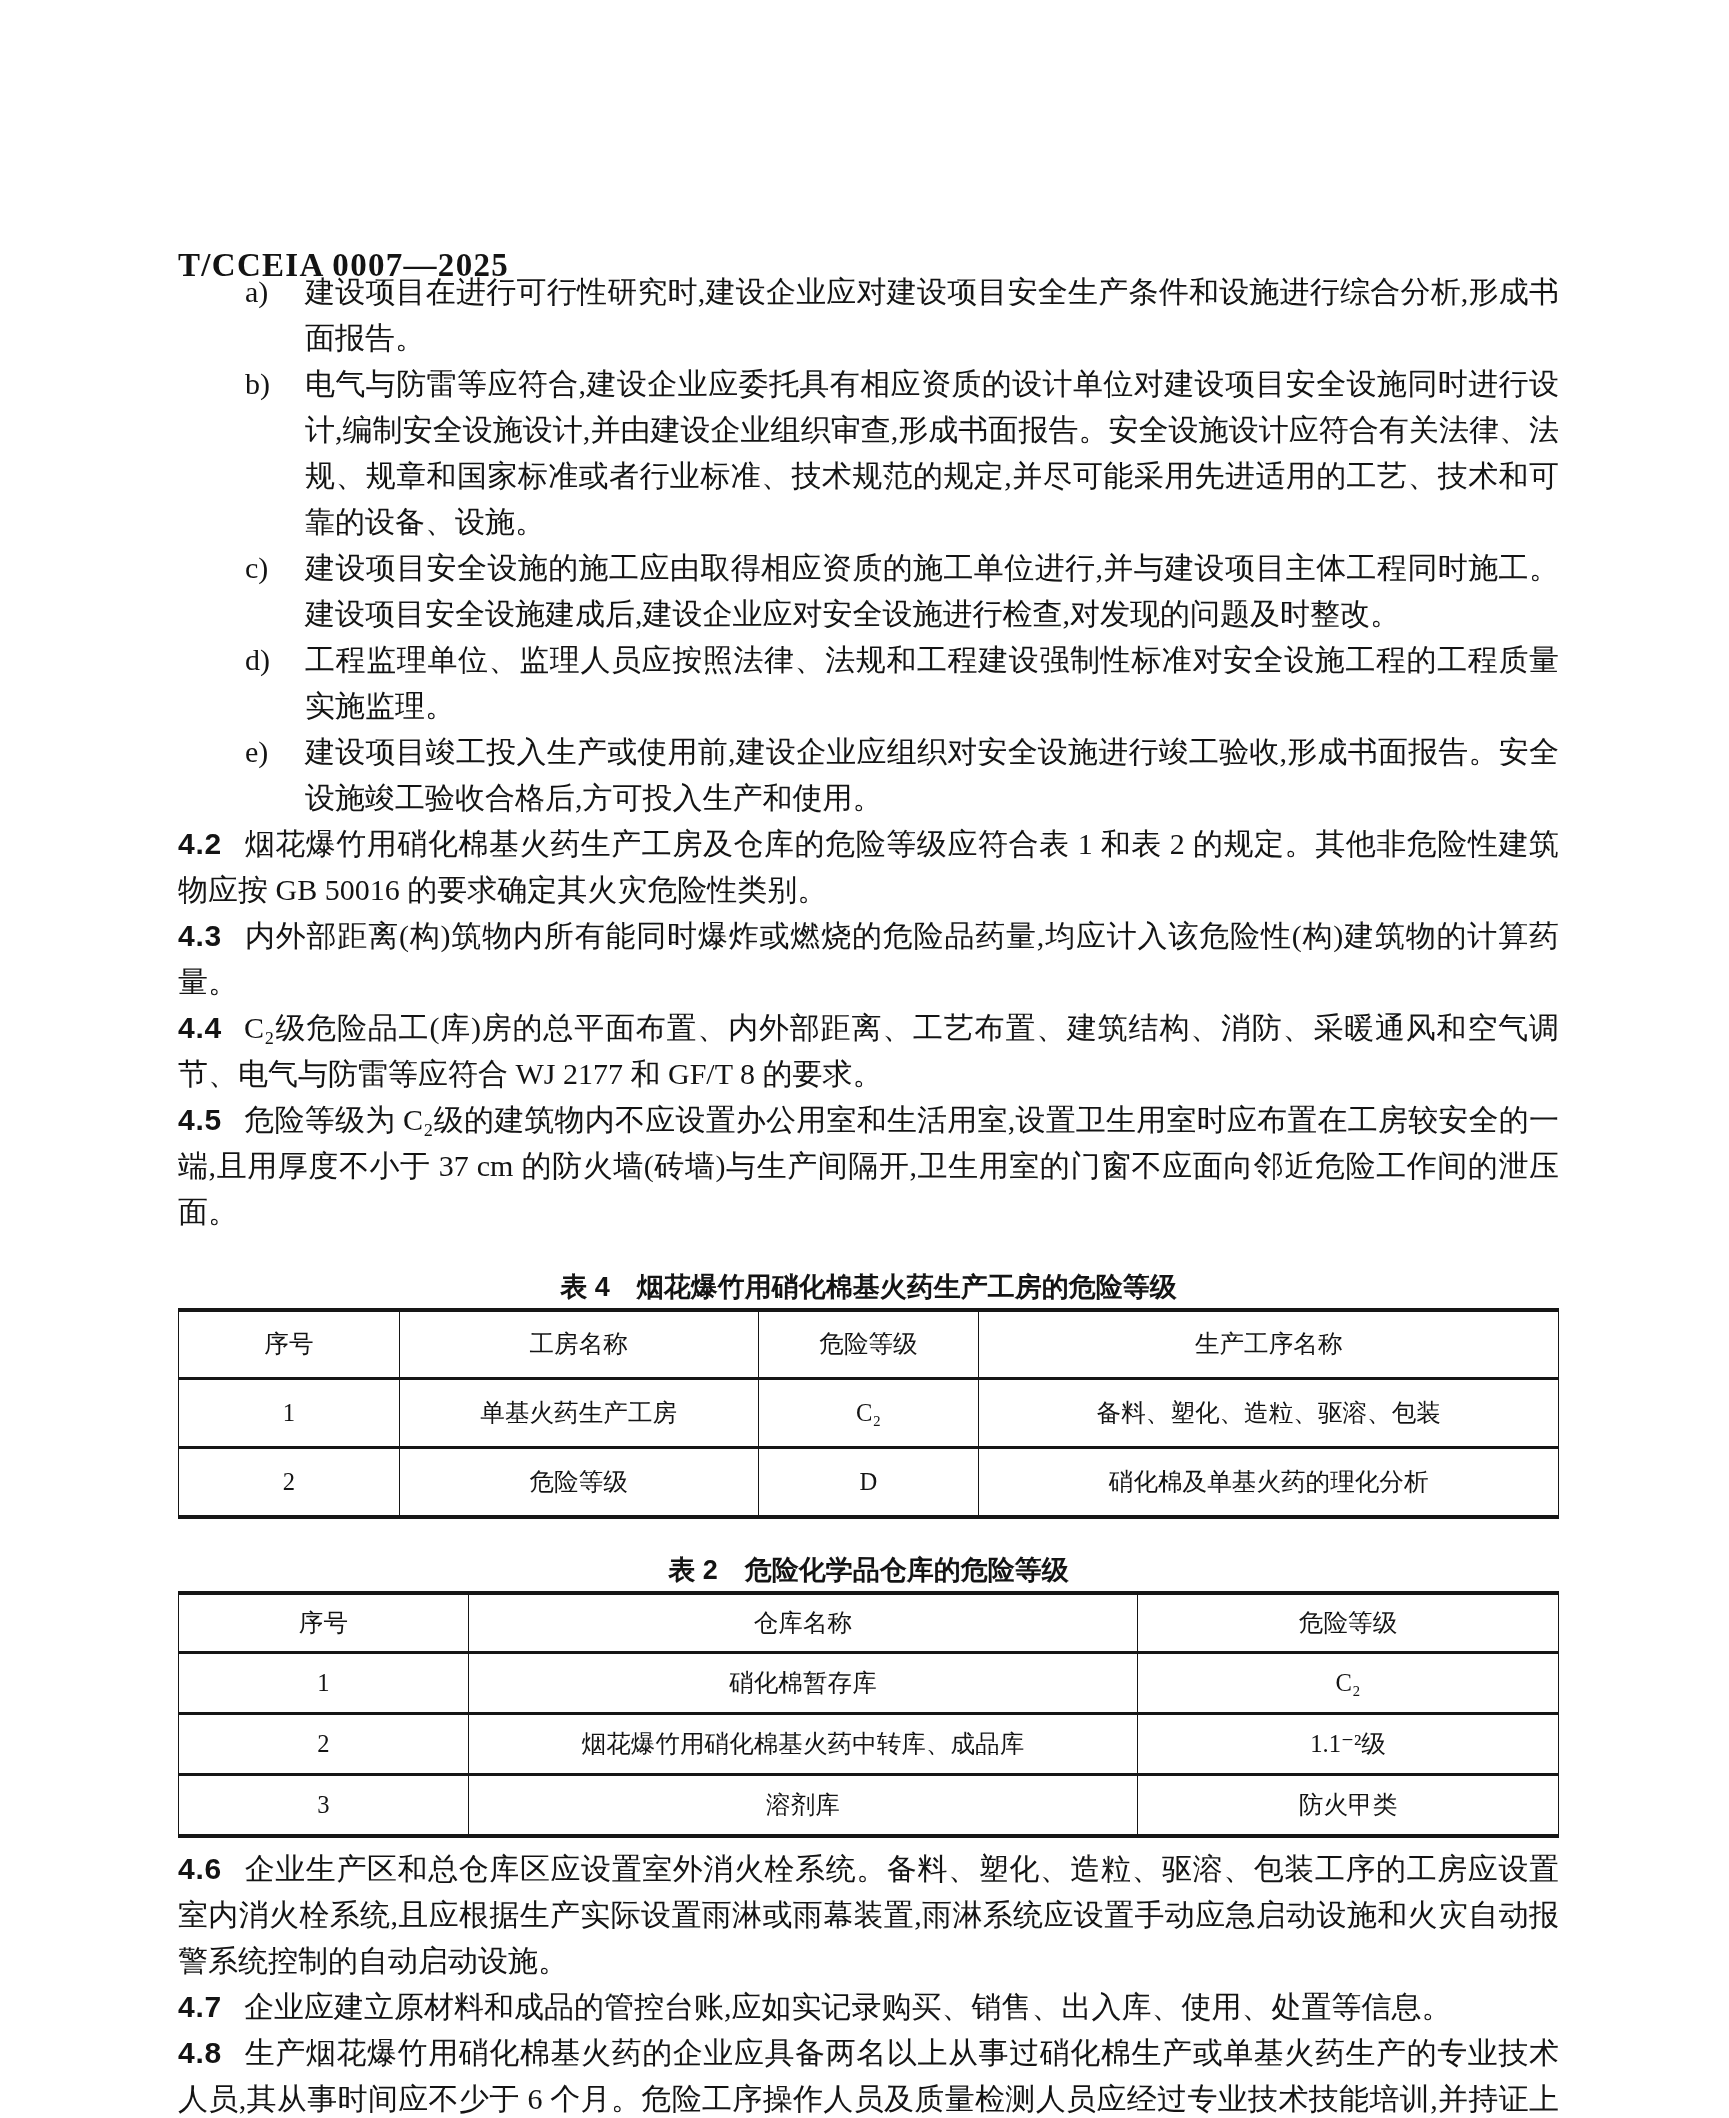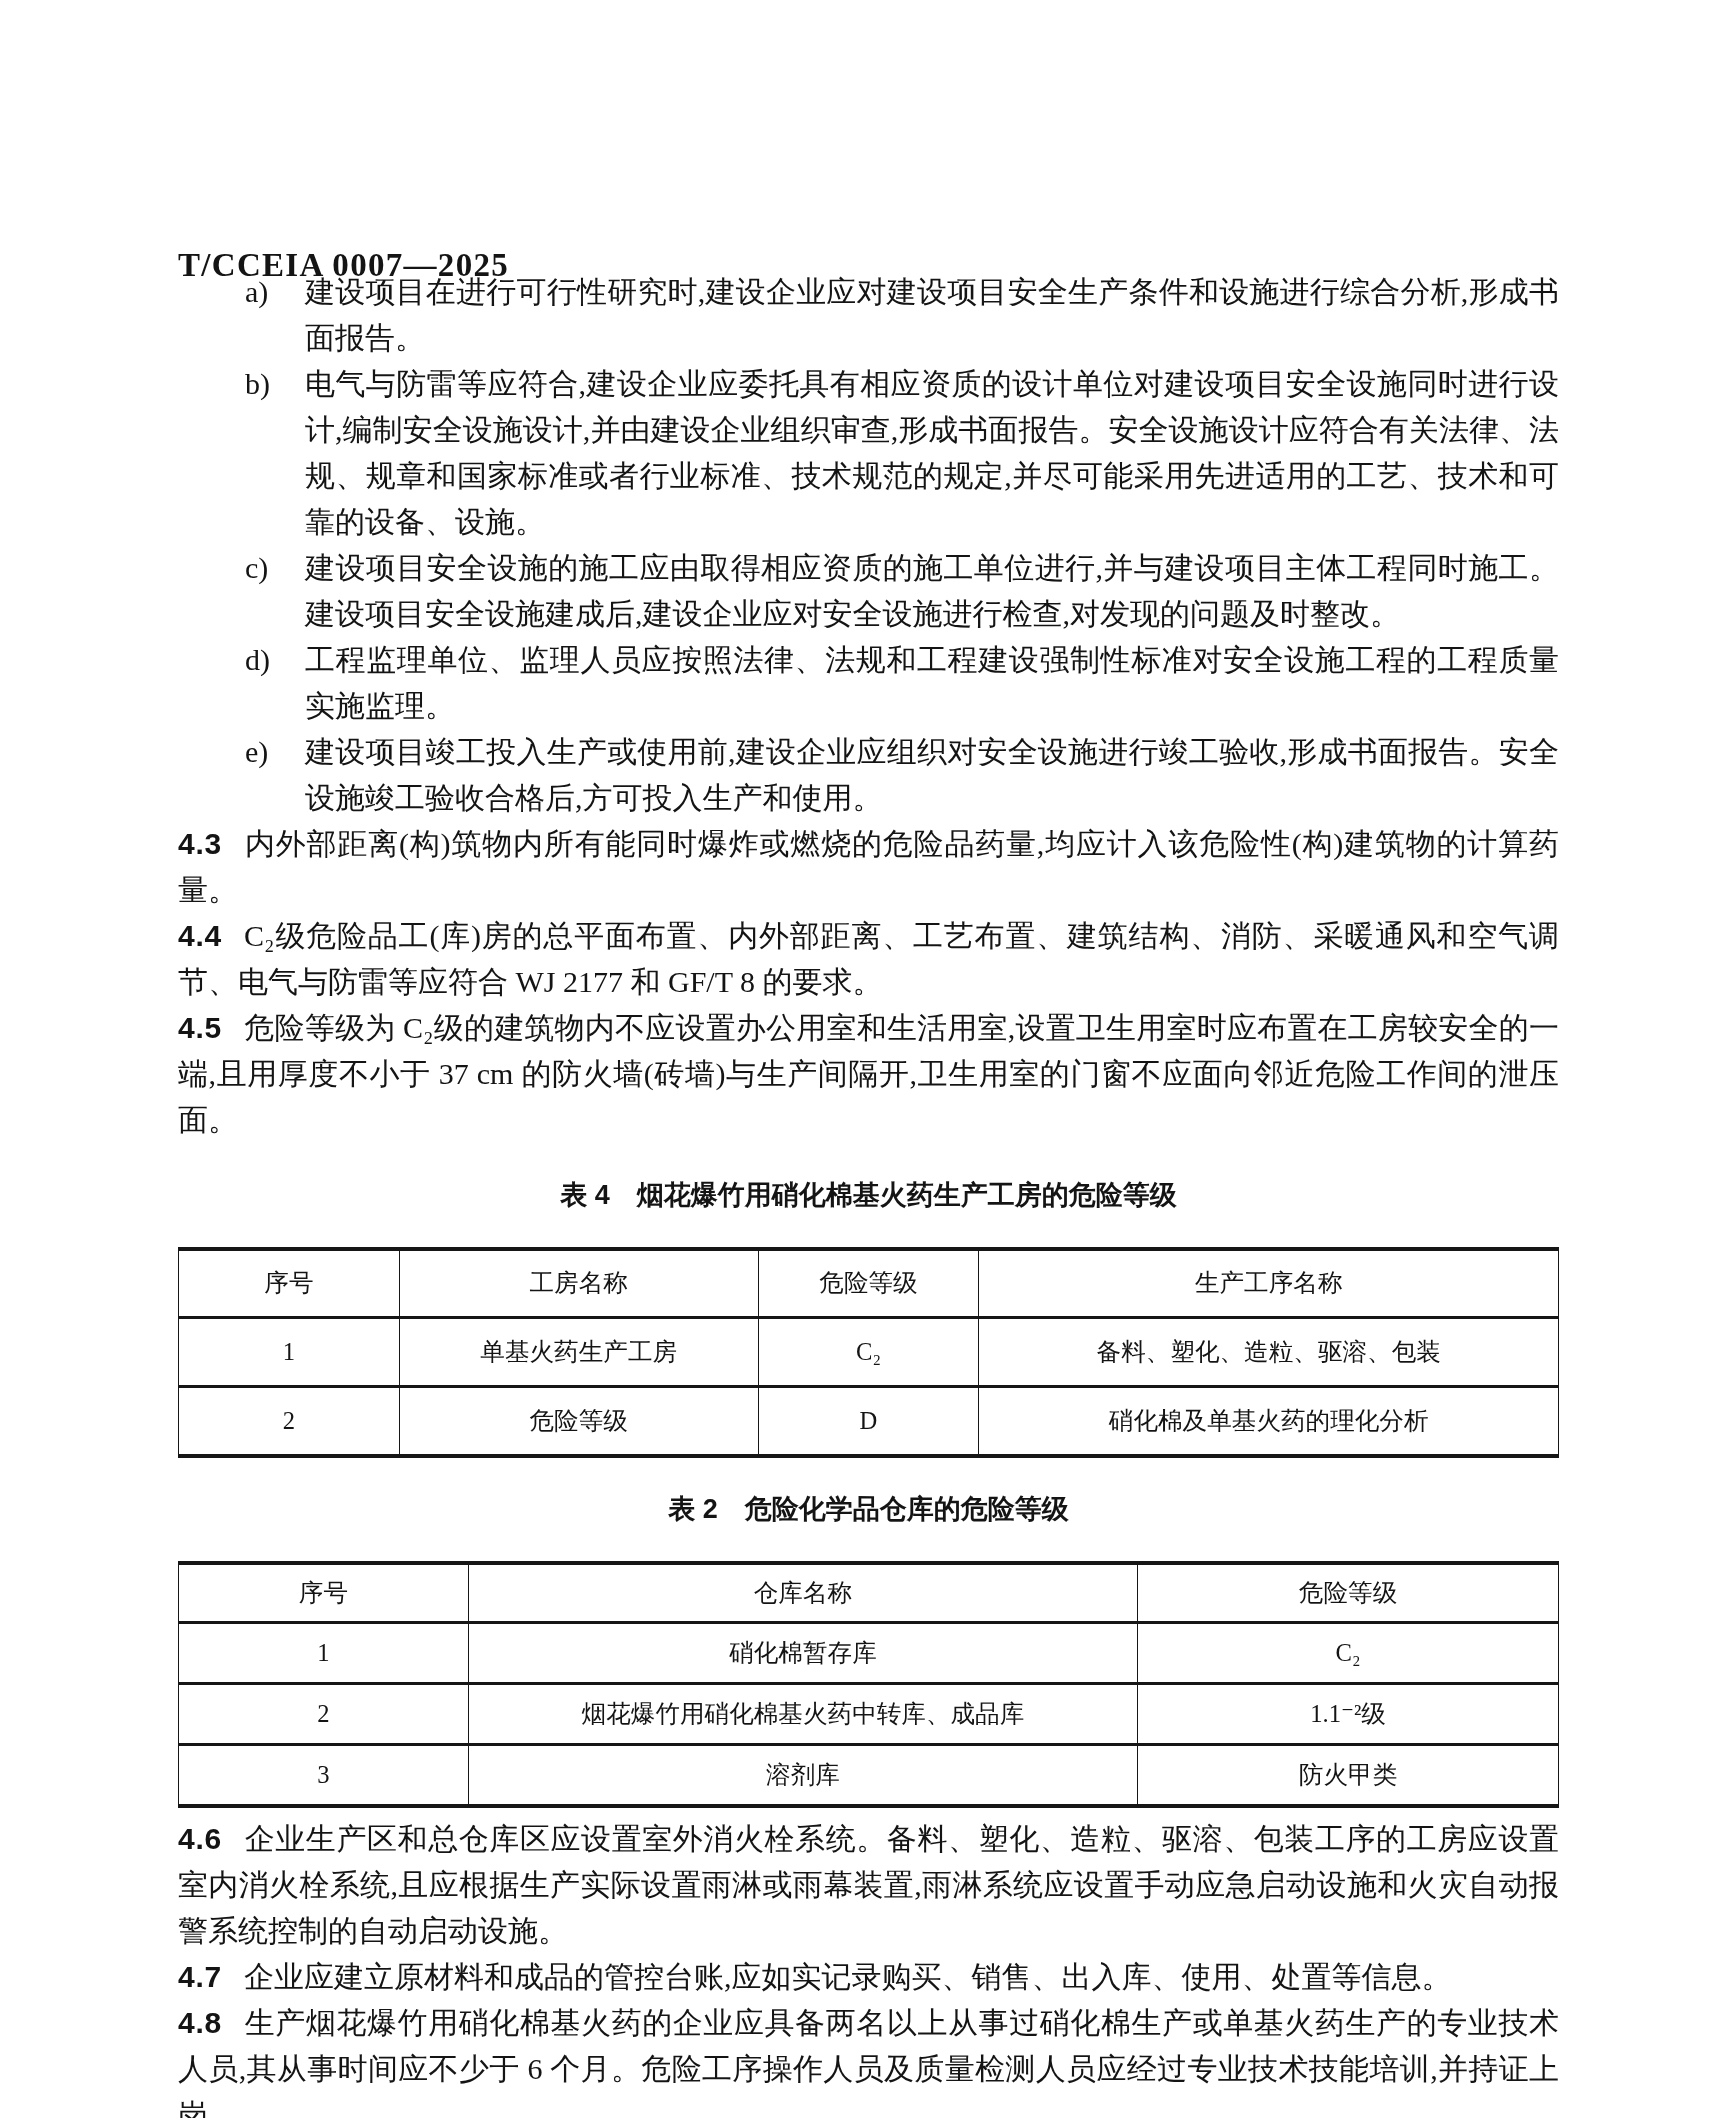--- a/index.html
+++ b/index.html
@@ -51,21 +51,21 @@
     text-align: center;
     font-family: "Liberation Sans", "DejaVu Sans", sans-serif;
     font-weight: 700;
     font-size: 27px;
     line-height: 42px;
   }
   table.std-table {
     width: 100%;
     border-collapse: collapse;
     table-layout: fixed;
-    margin-top: 31px;
+    margin-top: 0;
     font-size: 24.6px;
     border-top: 4.2px solid #161616;
     border-bottom: 4.2px solid #161616;
     border-left: 1.3px solid #161616;
     border-right: 1.3px solid #161616;
     padding-left: 28px;
   }
   table.std-table th {
     font-weight: 400;
     border-left: 1.3px solid #161616;
@@ -109,20 +109,23 @@
     </div>
     <div class="list-item">
       <span class="marker">d)</span>
       <span>工程监理单位、监理人员应按照法律、法规和工程建设强制性标准对安全设施工程的工程质量实施监理。</span>
     </div>
     <div class="list-item">
       <span class="marker">e)</span>
       <span>建设项目竣工投入生产或使用前,建设企业应组织对安全设施进行竣工验收,形成书面报告。安全设施竣工验收合格后,方可投入生产和使用。</span>
     </div>
 
+    <div class="section-para">
+      <span class="section-num">4.2</span><span>烟花爆竹用硝化棉基火药生产工房及仓库的危险等级应符合表 1 和表 2 的规定。其他非危险性建筑物应按 GB 50016 的要求确定其火灾危险性类别。</span>
+    </div>
     <div class="section-para">
       <span class="section-num">4.3</span><span>内外部距离(构)筑物内所有能同时爆炸或燃烧的危险品药量,均应计入该危险性(构)建筑物的计算药量。</span>
     </div>
     <div class="section-para">
       <span class="section-num">4.4</span><span>C₂级危险品工(库)房的总平面布置、内外部距离、工艺布置、建筑结构、消防、采暖通风和空气调节、电气与防雷等应符合 WJ 2177 和 GF/T 8 的要求。</span>
     </div>
     <div class="section-para">
       <span class="section-num">4.5</span><span>危险等级为 C₂级的建筑物内不应设置办公用室和生活用室,设置卫生用室时应布置在工房较安全的一端,且用厚度不小于 37 cm 的防火墙(砖墙)与生产间隔开,卫生用室的门窗不应面向邻近危险工作间的泄压面。</span>
     </div>
 

